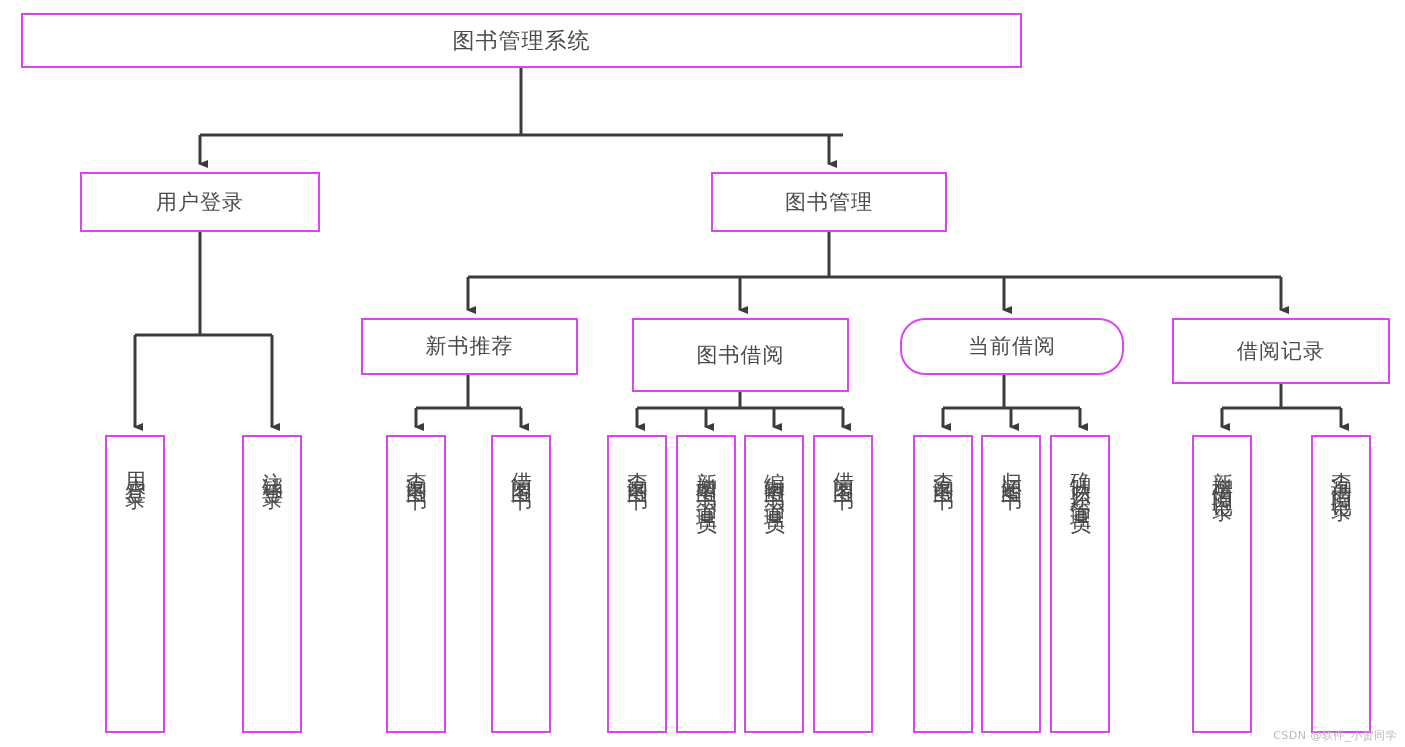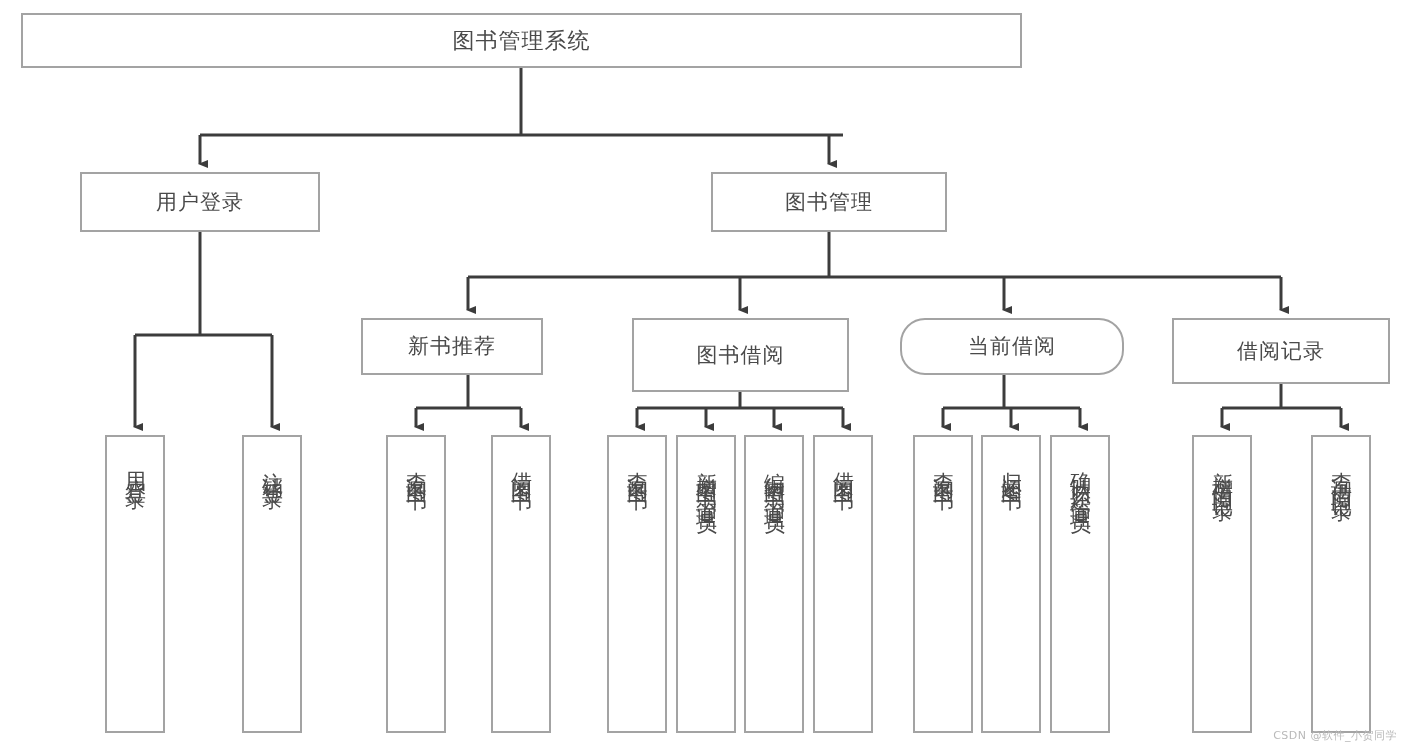--- a/index.html
+++ b/index.html
@@ -20,21 +20,21 @@
     position:absolute;
     left:0; top:0;
     width:1405px; height:747px;
     pointer-events:none;
   }
   
   .node{
     position:absolute;
     box-sizing:border-box;
     background:#ffffff;
-    border:2px solid #a3a3a3;
+    border:2px solid #d946ef;
     display:flex;
     align-items:center;
     justify-content:center;
     z-index:2;
   }
   .node .label{
     display:block;
     line-height:1.18;
     letter-spacing:1px;
     color:#4a4a4a;
@@ -131,21 +131,21 @@
     <span class="label">图书管理系统</span>
   </div>
 
   <div class="node horiz" style="left:80px;  top:172px; width:240px; height:60px;">
     <span class="label">用户登录</span>
   </div>
   <div class="node horiz" style="left:711px; top:172px; width:236px; height:60px;">
     <span class="label">图书管理</span>
   </div>
 
-  <div class="node horiz" style="left:361px;  top:318px; width:182px; height:57px;">
+  <div class="node horiz" style="left:361px;  top:318px; width:217px; height:57px;">
     <span class="label">新书推荐</span>
   </div>
   <div class="node horiz" style="left:632px;  top:318px; width:217px; height:74px;">
     <span class="label">图书借阅</span>
   </div>
   <div class="node horiz" style="left:900px;  top:318px; width:224px; height:57px;border-radius:25px;">
     <span class="label">当前借阅</span>
   </div>
   <div class="node horiz" style="left:1172px; top:318px; width:218px; height:66px;">
     <span class="label">借阅记录</span>

